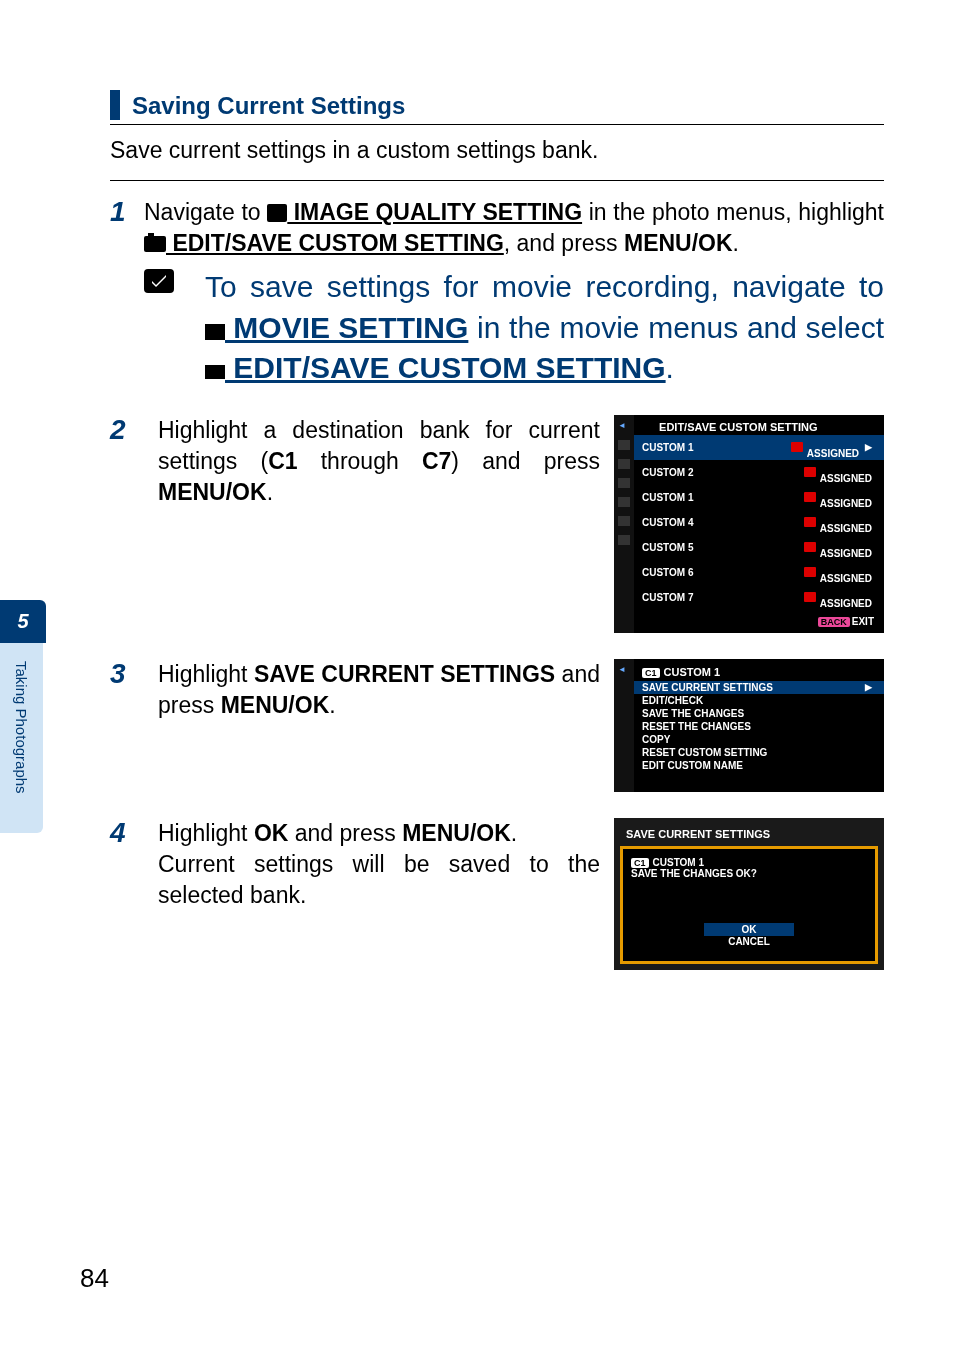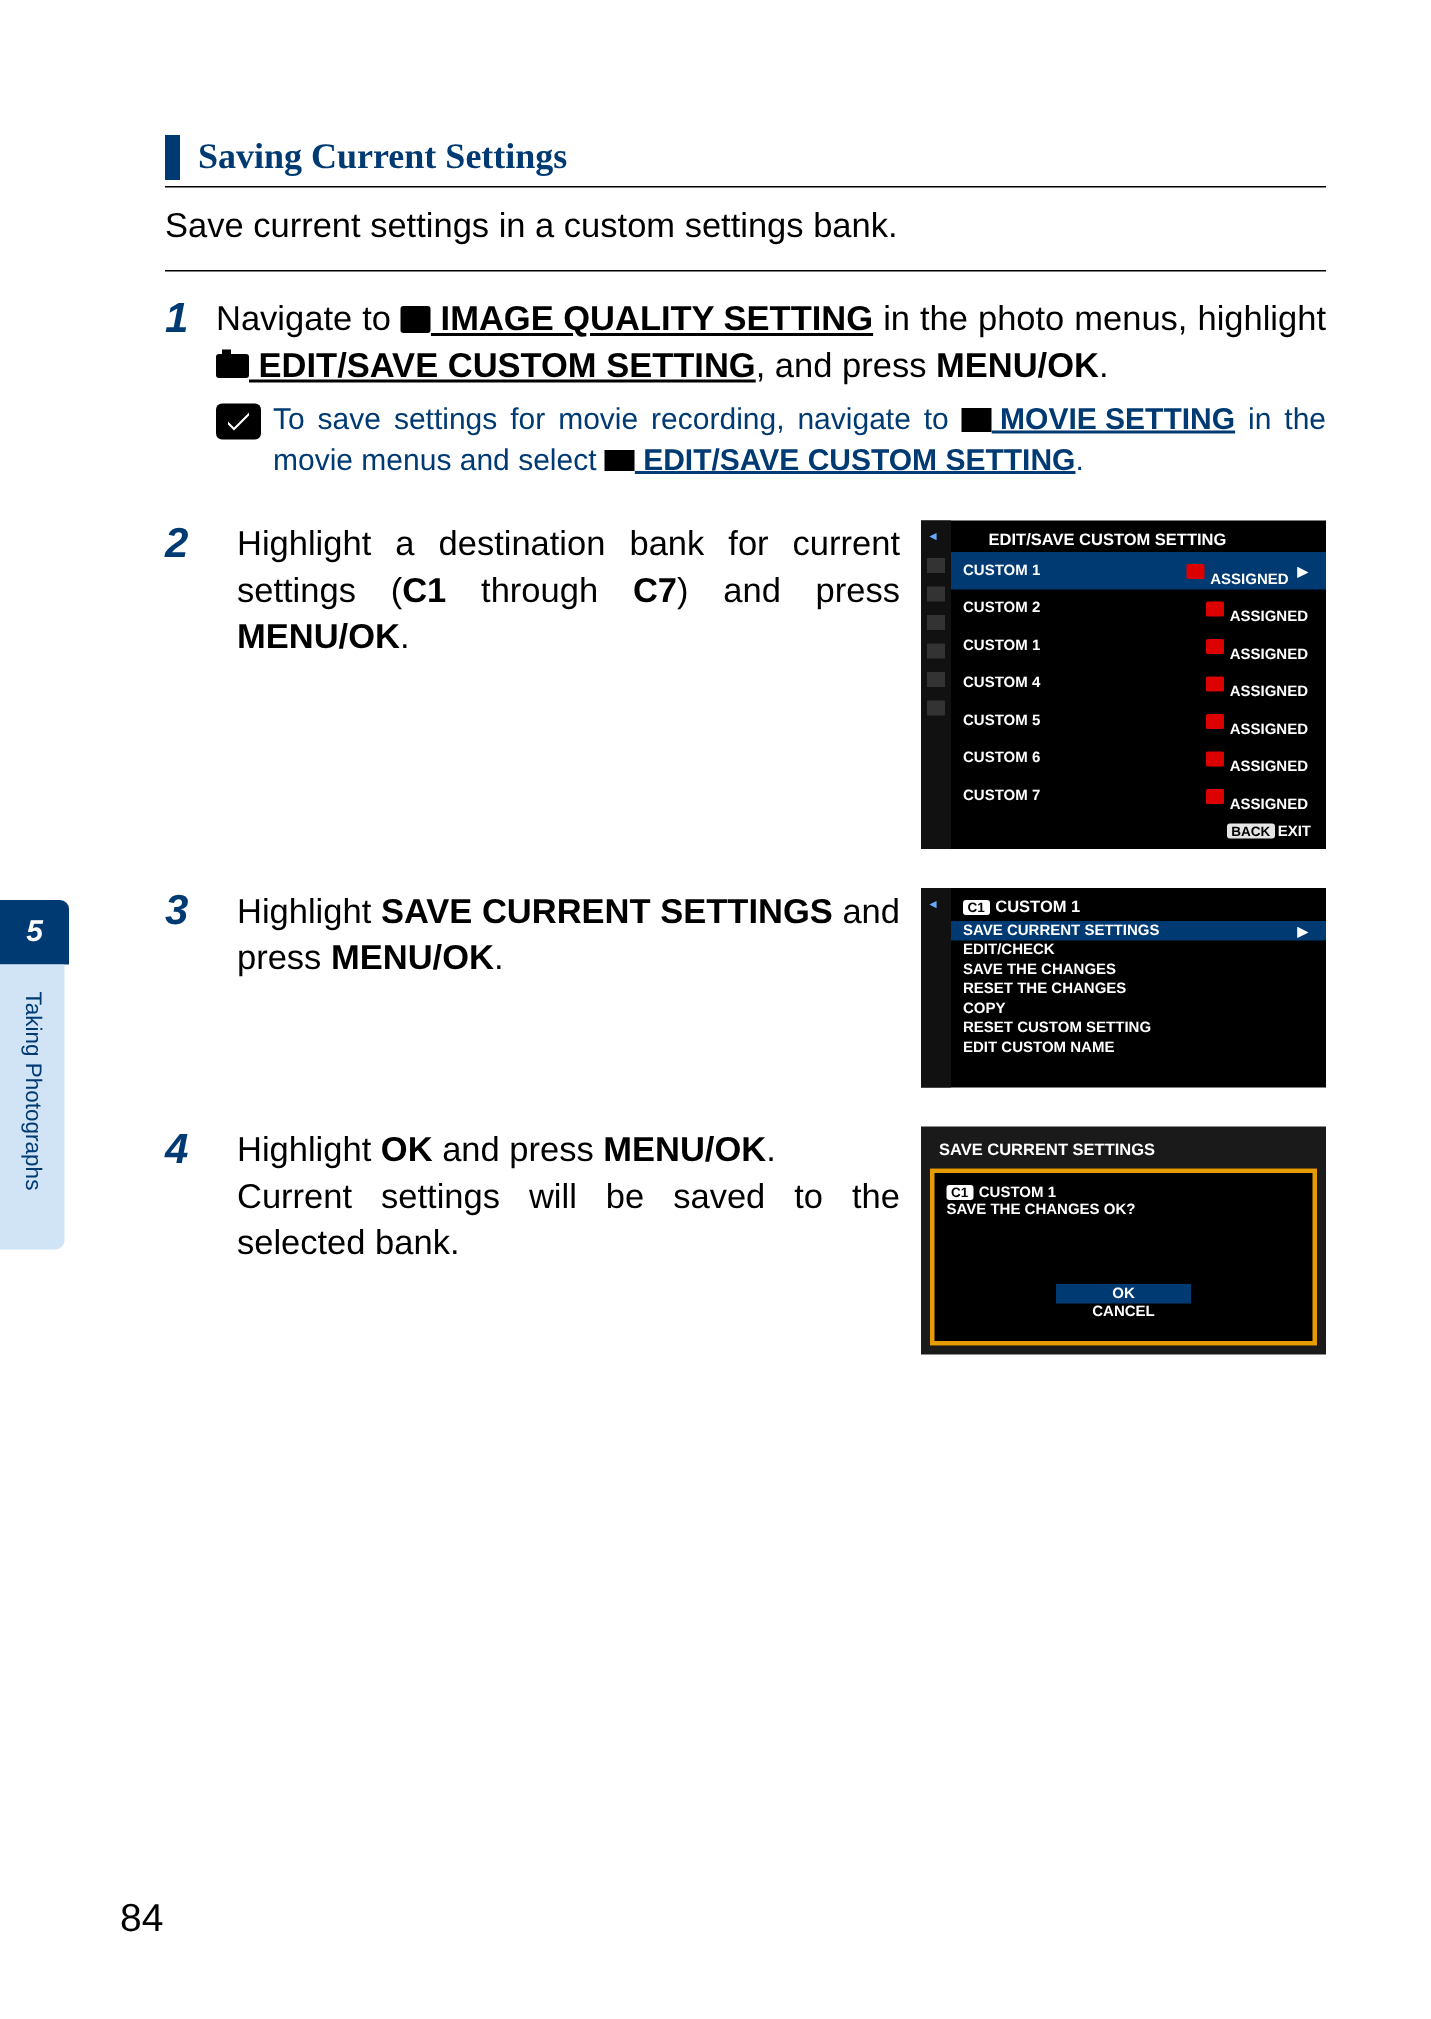--- a/index.html
+++ b/index.html
@@ -1,19 +1,19 @@
 <!DOCTYPE html>
 <html><head>
 <meta charset="utf-8">
 <style>
   * { box-sizing: border-box; margin: 0; padding: 0; }
   html, body { width: 954px; height: 1346px; background: #fff; font-family: "Helvetica Neue", Arial, sans-serif; color: #000; }
   .page { position: relative; width: 954px; height: 1346px; padding: 90px 70px 40px 110px; }
   
-  .section-head { display: flex; align-items: center; margin-bottom: 0; font-family: Liberation Serif, serif; }
+  .section-head { display: flex; align-items: flex-end; margin-bottom: 0; }
   .section-bar { width: 10px; height: 30px; background: #003a73; margin-right: 12px; }
   .section-title { font-size: 24px; font-weight: 700; color: #003a73; }
   .section-rule-full { border-bottom: 1px solid #000; margin-top: 4px; }
   .intro { font-size: 23px; margin: 12px 0 16px 0; }
   .step-rule { border-bottom: 1px solid #000; margin-top: 10px; }
   
   .step { display: flex; margin-top: 16px; }
   .step-num { color: #003a73; font-weight: 700; font-size: 28px; width: 34px; flex: 0 0 34px; line-height: 1.05; font-style: italic; }
   .step-body { flex: 1; font-size: 23px; line-height: 1.35; text-align: justify; }
   .step-body b { font-weight: 700; }
@@ -21,34 +21,34 @@
   .step-flex .text-col { flex: 1; font-size: 23px; line-height: 1.35; text-align: justify; }
   .step-flex .screen-col { flex: 0 0 270px; }
   .icon-sq { display: inline-block; width: 20px; height: 18px; background: #000; vertical-align: -2px; border-radius: 2px; }
   .icon-cam { display: inline-block; width: 22px; height: 16px; background: #000; vertical-align: -1px; border-radius: 2px; position: relative; }
   .icon-cam:before { content:""; position:absolute; width:6px; height:4px; background:#000; top:-3px; left:4px; }
   .icon-mov { display:inline-block; width:20px; height:16px; background:#000; vertical-align:-2px; }
   .icon-mov2 { display:inline-block; width:20px; height:14px; background:#000; vertical-align:-1px; }
   .note { display:flex; margin-top:8px; }
   .note-icon { width:30px; height:24px; background:#000; color:#fff; border-radius:4px; flex:0 0 30px; display:flex; align-items:center; justify-content:center; font-size:16px; margin-right:8px; margin-top:2px; }
   .note-icon svg { fill:#fff; }
-  .note-body { flex:1; font-size:20px; line-height:1.35; color:#003a73; text-align:justify; }
+  .note-body { flex:1; font-size:30px; line-height:1.35; color:#003a73; text-align:justify;margin-left:23px; }
   .note-body b { color: #003a73; }
   
   .screen { background:#000; color:#fff; font-size:11px; width:270px; padding:4px 0 4px 0; font-family: Arial, sans-serif; font-weight:700; }
   .screen .title-row { padding:2px 8px 2px 28px; }
   .screen-wrap { position:relative; }
   .menu-row { display:flex; align-items:center; padding:1px 12px 1px 28px; font-size:10px; }
   .menu-row.sel { background:#003a73; }
   .menu-row .name { flex:1; }
   .menu-row .tag-icn { width:12px; height:10px; background:#d00; margin-right:4px; border-radius:1px; }
   .menu-row .tag { color:#fff;margin-top:12px; }
   .menu-row .arrow { margin-left:6px; font-size:9px; }
   .screen .footer { text-align:right; padding:6px 10px 2px 0; font-size:10px; }
-  .screen .footer .back { background:#e5e5e5; color:#000; padding:0 3px; margin-right:2px; font-size:9px; border-radius:2px; }
+  .screen .footer .back { background:#ec4899; color:#000; padding:0 3px; margin-right:2px; font-size:9px; border-radius:2px; }
   
   .sidecol { position:absolute; left:0; top:0; bottom:0; width:20px; background:#111; display:flex; flex-direction:column; align-items:center; padding-top:6px; gap:9px; font-size:8px; color:#666; }
   .sidecol div { width:12px; height:10px; background:#333; }
   .sidecol .arrow-l { background:none; color:#6af; }
   
   .screen.s2 .title2 { padding:3px 8px 3px 28px; font-size:11px; }
   .screen.s2 .c1badge { display:inline-block; background:#fff; color:#000; padding:0 3px; border-radius:2px; font-size:9px; margin-right:4px; }
   
   .screen.s3 { background:#1a1a1a; padding:6px; }
   .screen.s3 .dlg-title { font-size:11px; padding:4px 6px; color:#fff; }

